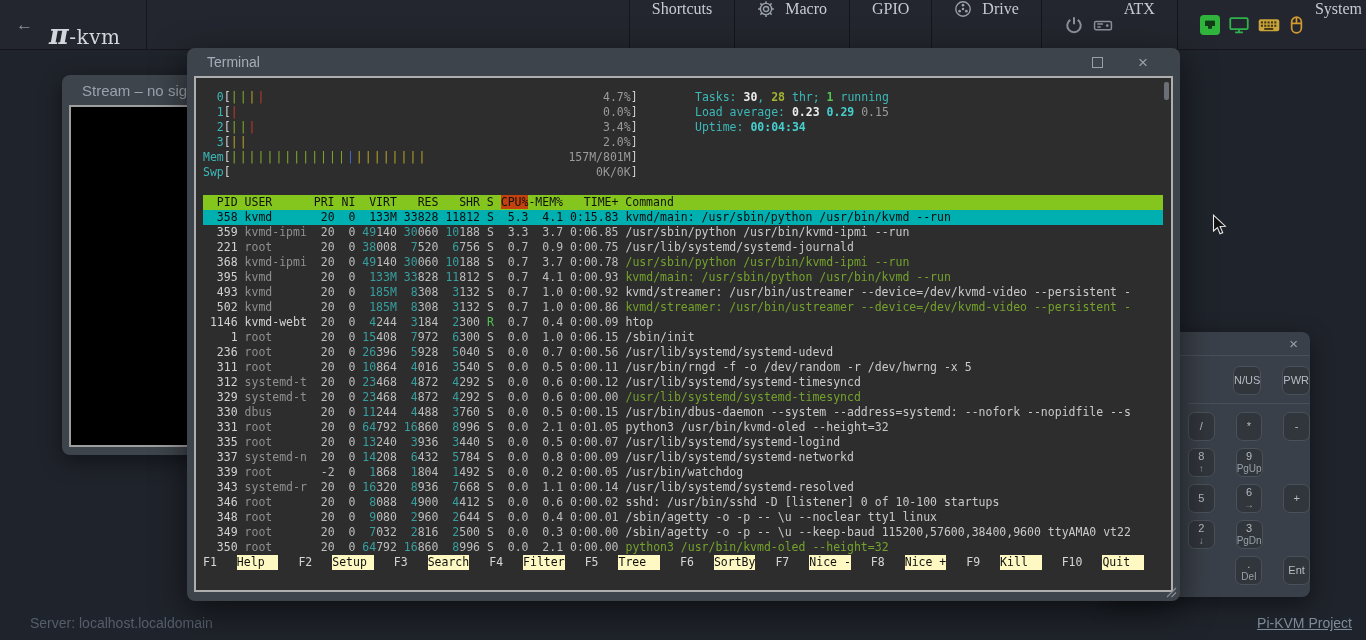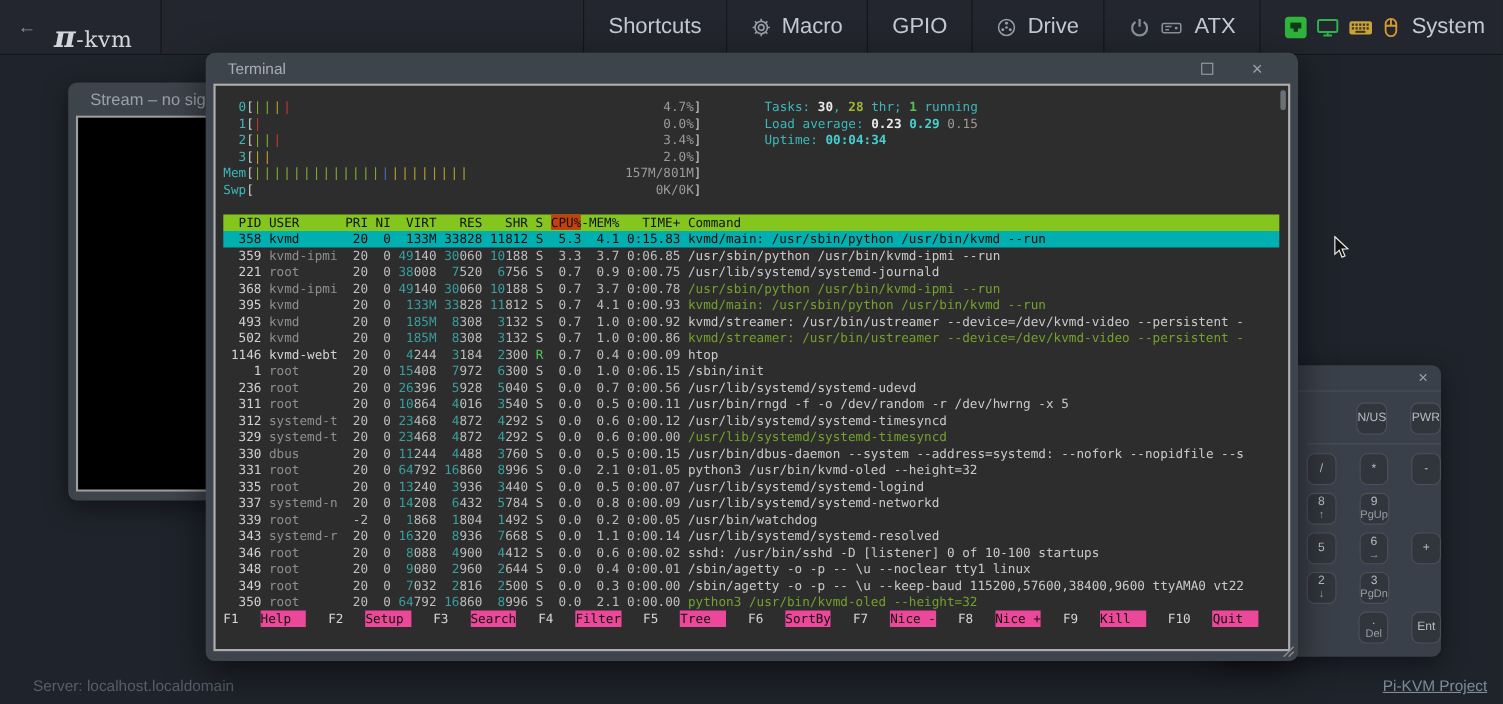--- a/index.html
+++ b/index.html
@@ -11,23 +11,23 @@
   }
 
   
   .navbar{position:absolute;top:0;left:0;width:1366px;height:50px;background:#23262e;
     border-bottom:1px solid #14161b;display:flex;align-items:stretch;z-index:1;}
   .nav-left{display:flex;align-items:center;padding:0 26px 0 16px;border-right:1px solid #14161b;}
   .back-btn{color:#8b919b;font-size:17px;margin-right:16px;cursor:default;}
   .logo{font-family:"DejaVu Serif","Liberation Serif",serif;color:#d3d6dc;font-size:20px;letter-spacing:.5px;margin-top:20px;}
   .logo .pi{font-style:italic;font-weight:bold;font-size:27px;}
   .nav-spacer{flex:1;}
-  .nav-item{display:flex;align-items:center;gap:10px;padding:0 22px;border-left:1px solid #14161b;
-    color:#c6cbd3;font-size:20px;}
-  .nav-item:last-child{padding-right:16px;}
+  .nav-item{display:flex;gap:10px;padding:0 22px;border-left:1px solid #14161b;
+    color:#c6cbd3;font-size:16px;font-family:Liberation Serif, serif;}
+  .nav-item:last-child{padding-right:4px;}
   .nav-item .iconrow{display:flex;align-items:center;gap:8px;}
   .nav-item svg{display:block;}
 
   
   .window{position:absolute;background:#3e444c;border-radius:8px;}
   .titlebar{height:28px;display:flex;align-items:center;color:#a7adb6;font-size:14px;padding:0 14px 0 20px;}
 
   
   #stream{left:62px;top:75px;width:320px;height:380px;z-index:2;box-shadow:0 6px 22px rgba(0,0,0,.45);}
   #stream .titlebar{height:30px;font-size:15px;color:#9ba1ab;}
@@ -75,21 +75,21 @@
   .blank-line{height:15px;}
   .phead{height:15px;white-space:pre;background:#84c61d;color:#111;width:100%;}
   .phead .hl{background:#c2410c;}
   .prow{height:15px;white-space:pre;width:100%;overflow:hidden;}
   .prow.sel{background:#00b0b0;}
   .prow.sel span{color:#0b0b0b !important;font-weight:normal;}
   .c-pid{color:#d2d2d2;} .c-user{color:#8f8f8f;} .c-num{color:#bdbdbd;} .c-teal{color:#379f9f;}
   .c-cmd{color:#c9c9c9;} .c-cmdg{color:#74a22c;} .c-R{color:#55c255;}
   .fbar{display:flex;height:15px;white-space:pre;width:100%;gap:20px;}
   .fk{color:#d6d6d6;}
-  .fl{background:#ec4899;color:#101010;}
+  .fl{background:#fef9c3;color:#101010;}
   .ffill{flex:1;background:#2cb5b5;}
 
   
   .footer-server{position:absolute;left:30px;top:615px;color:#565e6a;font-size:14px;z-index:1;}
   .footer-link{position:absolute;right:14px;top:615px;color:#7e8b99;font-size:14px;text-decoration:underline;z-index:1;}
 
   
   #cursor{position:absolute;left:1212px;top:214px;z-index:20;}
 </style>
 </head>

